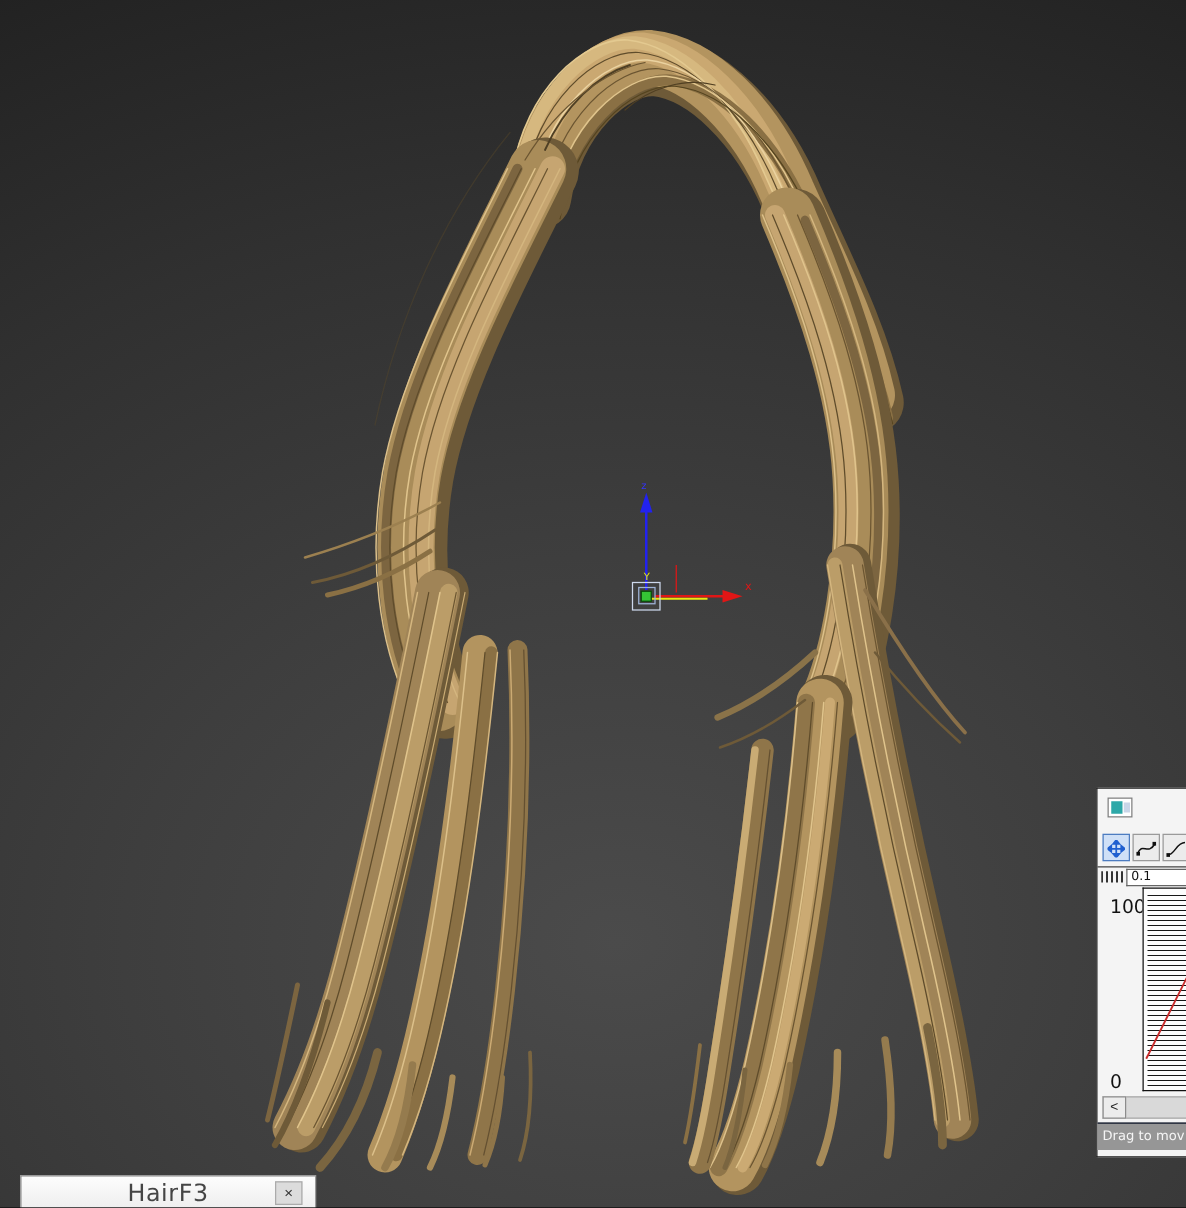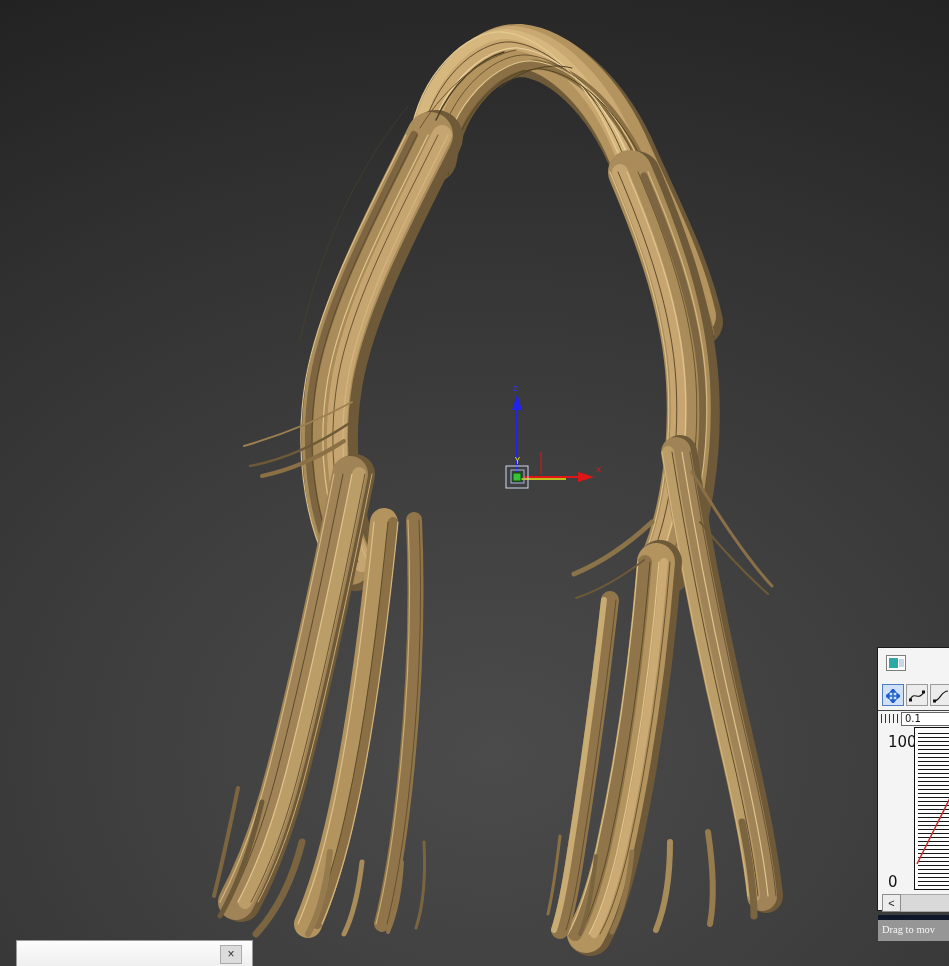--- a/index.html
+++ b/index.html
@@ -23,21 +23,21 @@
   }
   .object-tab .close{
     position:absolute;right:10px;top:4px;width:22px;height:19px;
     background:#dcdcdc;border:1px solid #ababab;
     font-size:12px;line-height:17px;text-align:center;color:#333;
     padding:0;cursor:default;
   }
 
   
   .panel{
-    position:absolute;left:877px;top:647px;width:72px;height:264px;
+    position:absolute;left:877px;top:630px;width:72px;height:296px;
     background:#f4f4f4;border:1px solid #1c1c1c;border-right:none;
     box-sizing:border-box;
   }
   .thumb{position:absolute;left:8px;top:7px;width:20px;height:16px;
     background:#fff;border:1px solid #7e7e7e;box-sizing:border-box;}
   .thumb .thumb-a{position:absolute;left:2px;top:2px;width:9px;height:10px;background:#2da8a8;}
   .thumb .thumb-b{position:absolute;left:12px;top:3px;width:5px;height:8px;background:#c9d6e8;}
 
   .toolbar{position:absolute;left:2px;top:36px;right:0;height:24px;}
   .tbtn{
@@ -74,23 +74,23 @@
 
   .scrollrow{position:absolute;left:0;top:246px;right:0;height:18px;}
   .scroll-track{position:absolute;left:4px;right:0;top:0;height:18px;background:#d9d9d9;border:1px solid #a8a8a8;border-right:none;box-sizing:border-box;}
   .scroll-left{
     position:absolute;left:4px;top:0;width:19px;height:18px;padding:0;
     background:#ececec;border:1px solid #8c8c8c;box-sizing:border-box;
     font-size:11px;color:#222;line-height:15px;text-align:center;
   }
   .statusbar{
     position:absolute;left:0;top:267px;right:0;height:21px;
-    background:#969696;border-top:5px solid #0f172a;
+    background:#969696;border-top:1px solid #0f172a;
     color:#f5f5f5;font-size:10.5px;line-height:20px;padding-left:4px;
-    white-space:nowrap;overflow:hidden;font-family:Liberation Serif, serif;
+    white-space:nowrap;overflow:hidden;
   }
 </style>
 </head>
 <body>
 
 <div class="stage">
 
   <svg class="scene" width="949" height="966" viewBox="0 0 949 966">
     <defs>
       <path id="arc1" d="M 428 152 C 438 86 486 44 520 46 C 560 50 604 92 630 154 C 655 210 682 262 694 316"></path>
@@ -230,20 +230,21 @@
       </g>
       <g>
         <rect x="506" y="466" width="22" height="22" fill="none" stroke="#cdd8ec" stroke-width="1"></rect>
         <rect x="511" y="470" width="13" height="13" fill="none" stroke="#9fb4d8" stroke-width="1"></rect>
         <rect x="513" y="473" width="8" height="8" fill="#35c435" stroke="#0a4a0a" stroke-width="1"></rect>
       </g>
     </g>
   </svg>
 
   <div class="object-tab">
+    <span class="label">HairF3</span>
     <button class="close">×</button>
   </div>
 
   <div class="panel">
 
     <div class="thumb">
       <span class="thumb-a"></span>
       <span class="thumb-b"></span>
     </div>
 

